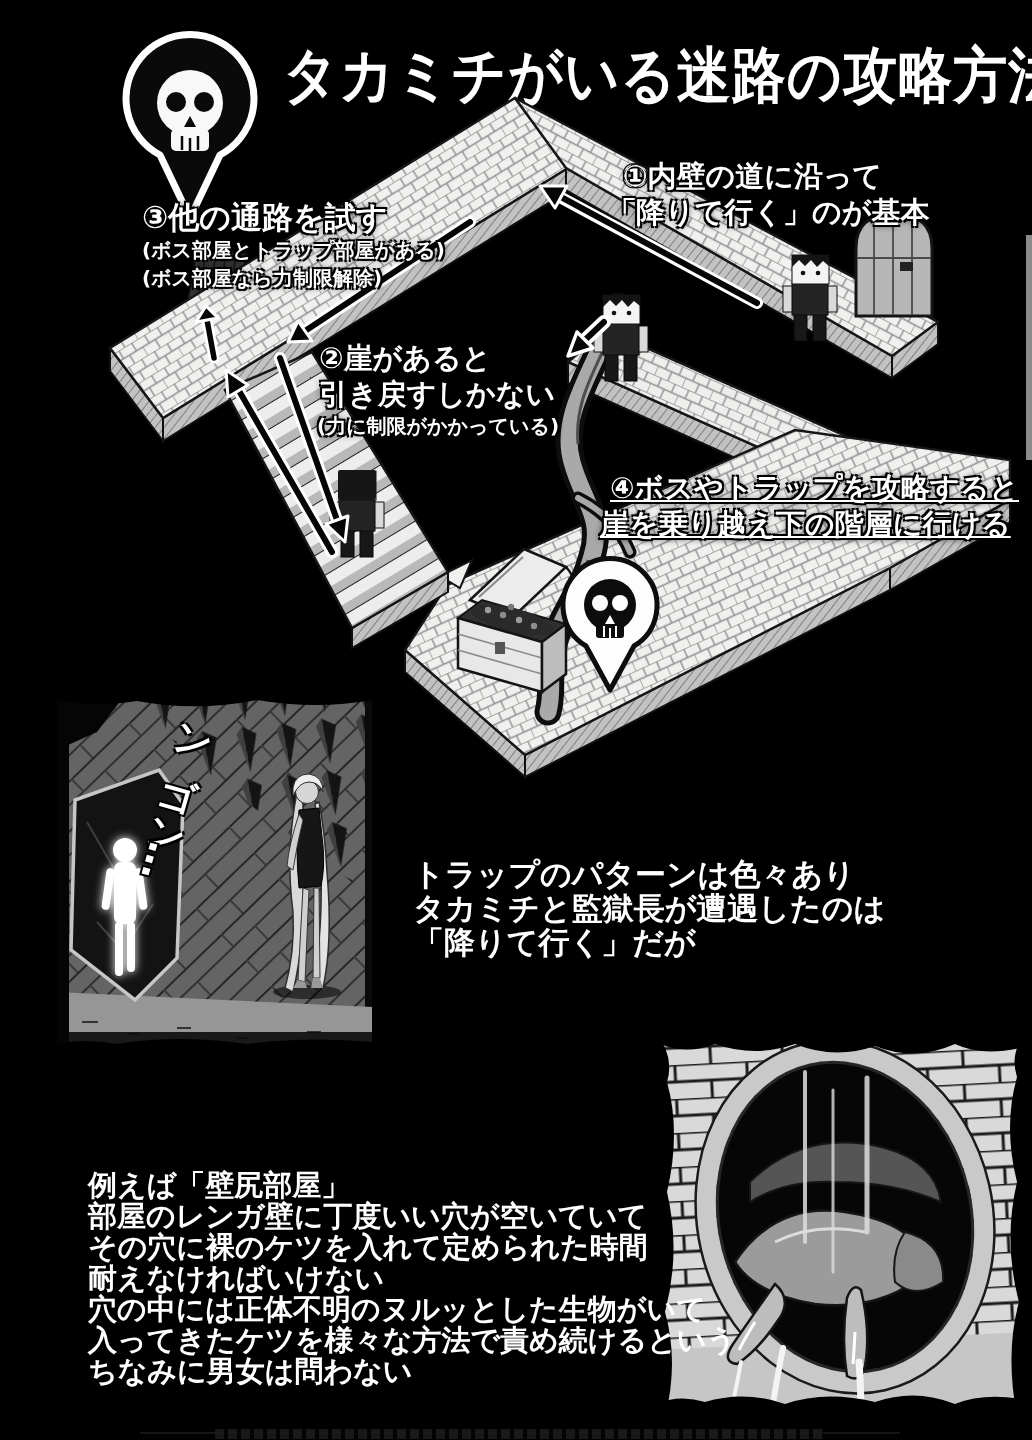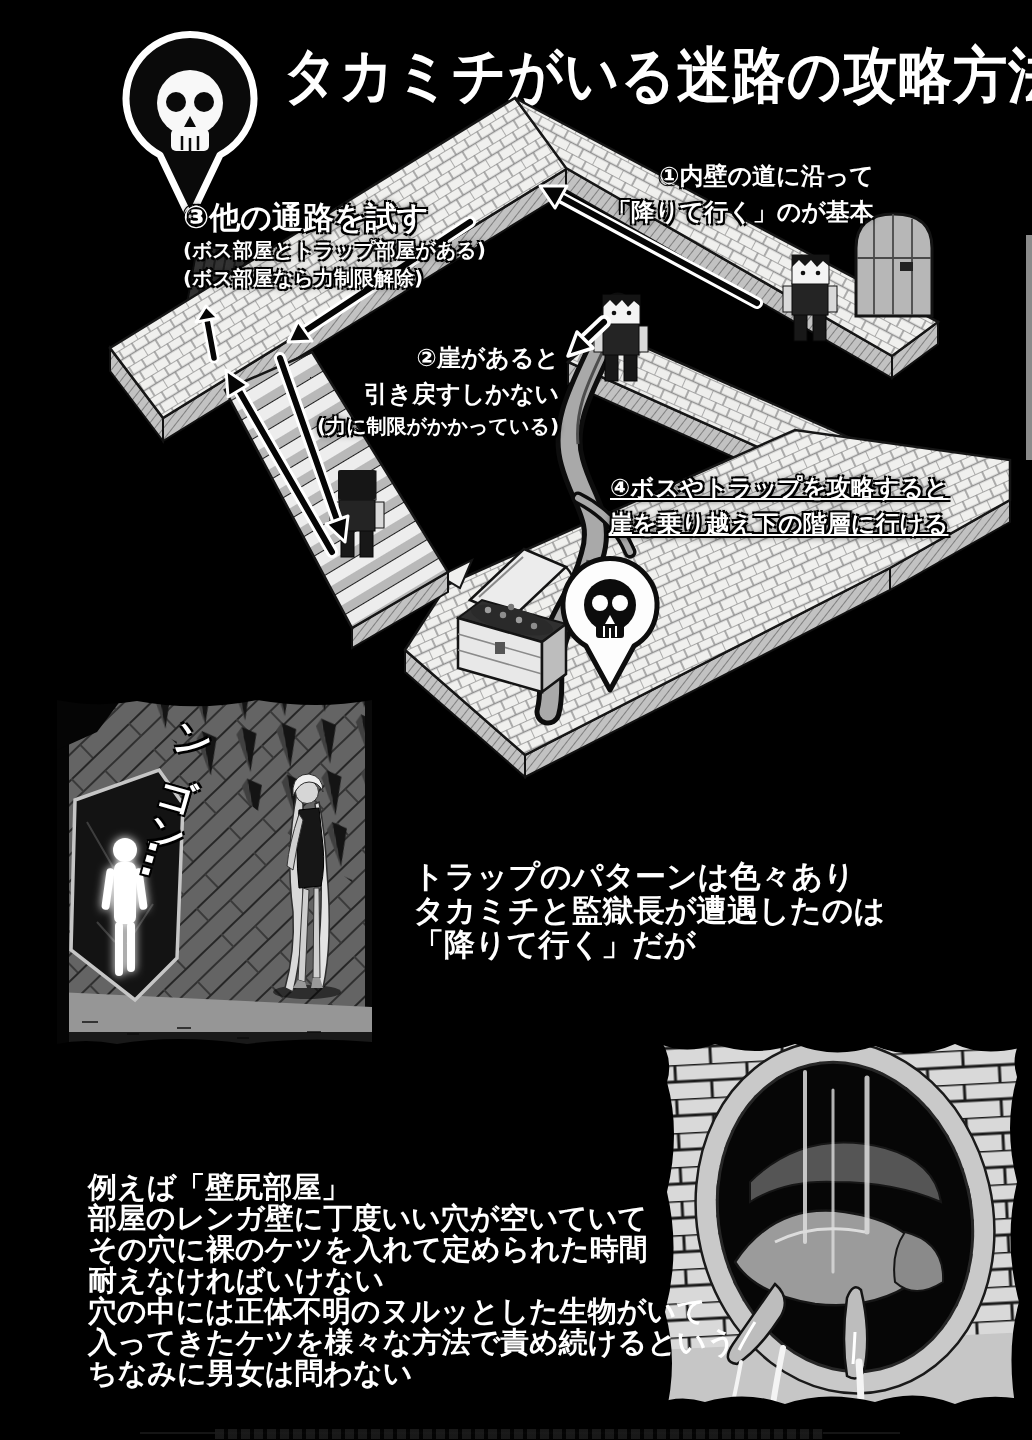--- a/index.html
+++ b/index.html
@@ -10,25 +10,25 @@
   .abs{position:absolute;}
   #title{
     left:283px;top:36px;font-size:54px;font-weight:800;color:#fff;
     letter-spacing:1px;transform:scale(1.0,1.12);transform-origin:left top;
     white-space:nowrap;
   }
   .anno{
     position:absolute;color:#fff;font-weight:700;white-space:nowrap;z-index:30;
     text-shadow:-2px -2px 0 #000,2px -2px 0 #000,-2px 2px 0 #000,2px 2px 0 #000,0 0 7px #000;
   }
-  .anno .big{font-size:24px;line-height:36px;text-align:right;}
+  .anno .big{font-size:29px;line-height:36px;}
   .anno .small{font-size:20px;line-height:28px;font-weight:700;}
   .para{
     position:absolute;color:#fff;z-index:30;
-    font-family:Liberation Serif, serif;font-weight:700;white-space:nowrap;
+    font-family:Liberation Mono, monospace;font-weight:700;white-space:nowrap;
   }
   #para-mid{left:413px;top:860px;font-size:31px;line-height:34px;}
   #para-bottom{left:88px;top:1143px;font-size:29px;line-height:31px;margin-top:29px;}
   #sfx{
     left:152px;top:698px;z-index:25;color:#fff;font-weight:700;font-size:38px;
     writing-mode:vertical-rl;transform:rotate(16deg);letter-spacing:6px;
     text-shadow:-2px -2px 0 #000,2px -2px 0 #000,-2px 2px 0 #000,2px 2px 0 #000;
   }
   .panel{position:absolute;z-index:10;}
   #footer-strip{
@@ -218,21 +218,21 @@
     <rect x="1026" y="235" width="6" height="225" fill="#b9b9b9" opacity="0.75"></rect>
   </svg>
 
   <div id="title" class="abs">タカミチがいる迷路の攻略方法</div>
 
   <div class="anno" style="left:607px;top:158px;">
     <div class="big" style="margin-left:16px">①内壁の道に沿って</div>
     <div class="big">「降りて行く」のが基本</div>
   </div>
 
-  <div class="anno" style="left:142px;top:198px;margin-left:41px;">
+  <div class="anno" style="left:142px;top:198px;">
     <div style="font-size:31px;line-height:38px;">③他の通路を試す</div>
     <div class="small">(ボス部屋とトラップ部屋がある)</div>
     <div class="small">(ボス部屋なら力制限解除)</div>
   </div>
 
   <div class="anno" style="left:319px;top:340px;">
     <div class="big">②崖があると</div>
     <div class="big">引き戻すしかない</div>
     <div class="small" style="margin-left:-2px">(力に制限がかかっている)</div>
   </div>

